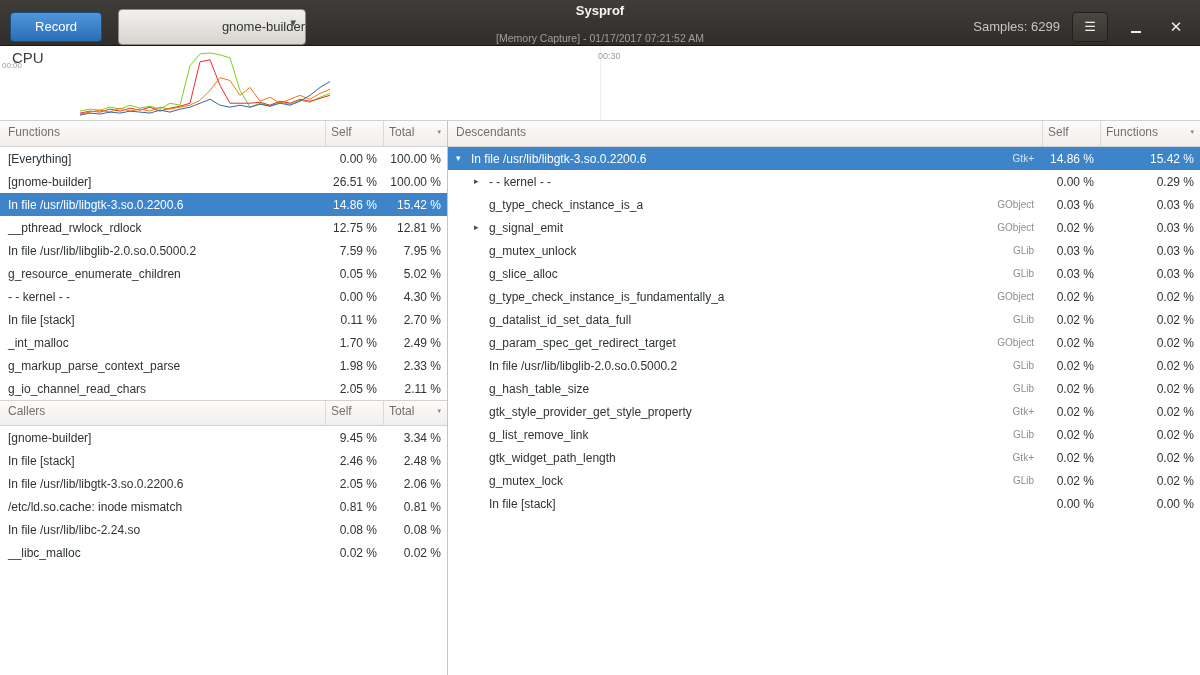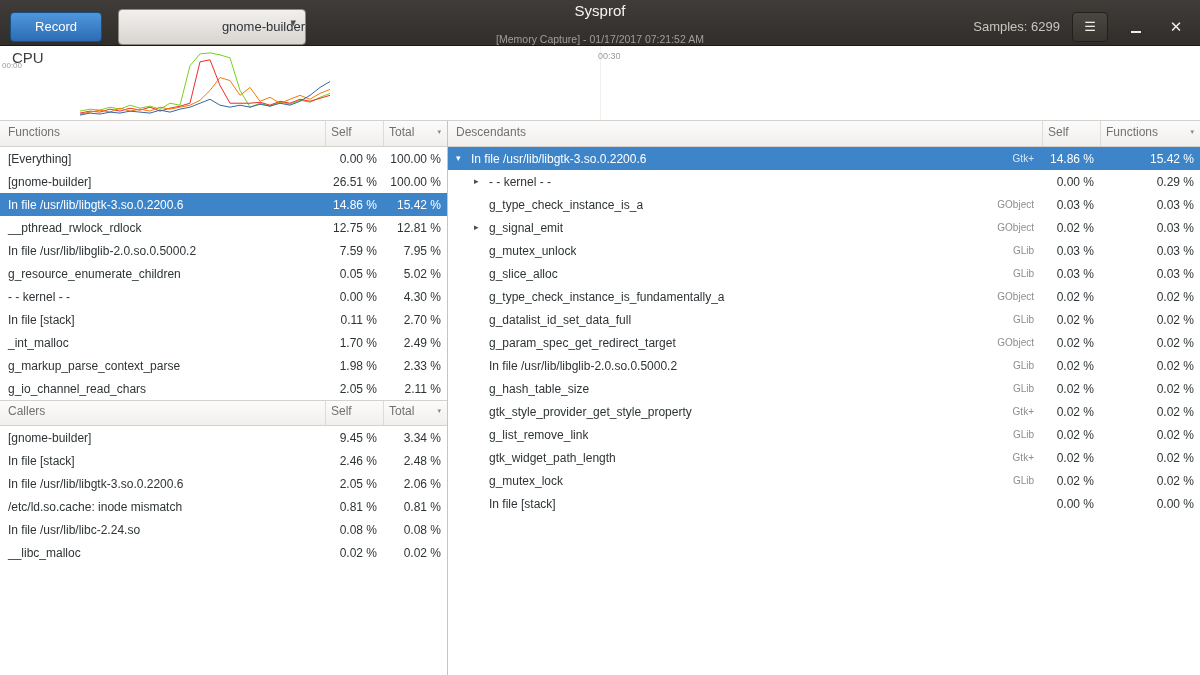--- a/index.html
+++ b/index.html
@@ -10,21 +10,21 @@
   
   .headerbar{height:46px;display:flex;align-items:center;padding:8px 12px 0 10px;
     background:linear-gradient(#403c39,#302d2a);border-bottom:1px solid #1b1917;position:relative}
   .record-btn{width:92px;height:30px;border-radius:4px;border:1px solid #17507f;
     background:linear-gradient(var(--rec-top),var(--rec-bot));color:#fff;font-size:13px}
   .process-btn{width:188px;height:36px;margin-left:16px;border-radius:4px;border:1px solid #8f8a84;
     background:linear-gradient(#f2f0ee,#d8d4cf);color:#2e3436;display:flex;align-items:center;
     justify-content:flex-end;position:relative;font-size:13px}
   .combo-arrow{position:absolute;right:9px;top:7px;color:#50504e;font-size:11px;line-height:1}
   .title-block{position:absolute;left:50%;top:50%;transform:translate(-50%,-50%);text-align:center;white-space:nowrap}
-  .title{color:#f5f4f3;font-weight:normal;font-size:15px}
+  .title{color:#f5f4f3;font-weight:bold;font-size:13px}
   .subtitle{color:#a29d98;font-size:10.5px;margin-top:14px}
   .header-right{margin-left:auto;display:flex;align-items:center}
   .samples{color:#c9c5c1;font-size:13px;margin-right:12px}
   .menu-btn{width:36px;height:30px;border-radius:4px;border:1px solid #232019;
     background:linear-gradient(#4a4642,#383430);color:#eeecea;font-size:13px;display:flex;align-items:center;justify-content:center}
   .win-btn{color:#eeecea;width:24px;height:26px;margin-left:16px;font-size:14px;display:flex;align-items:center;justify-content:center}
   .min-bar{display:block;width:10px;height:2px;background:#eeecea;margin-top:10px}
   .win-close{font-size:15px}
 
   

